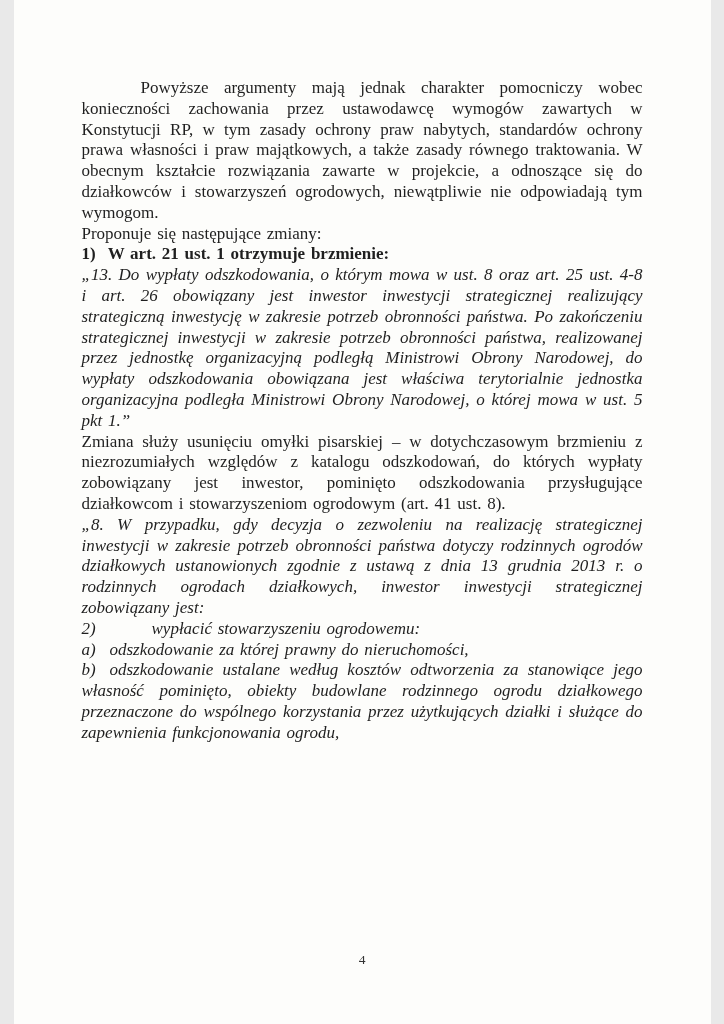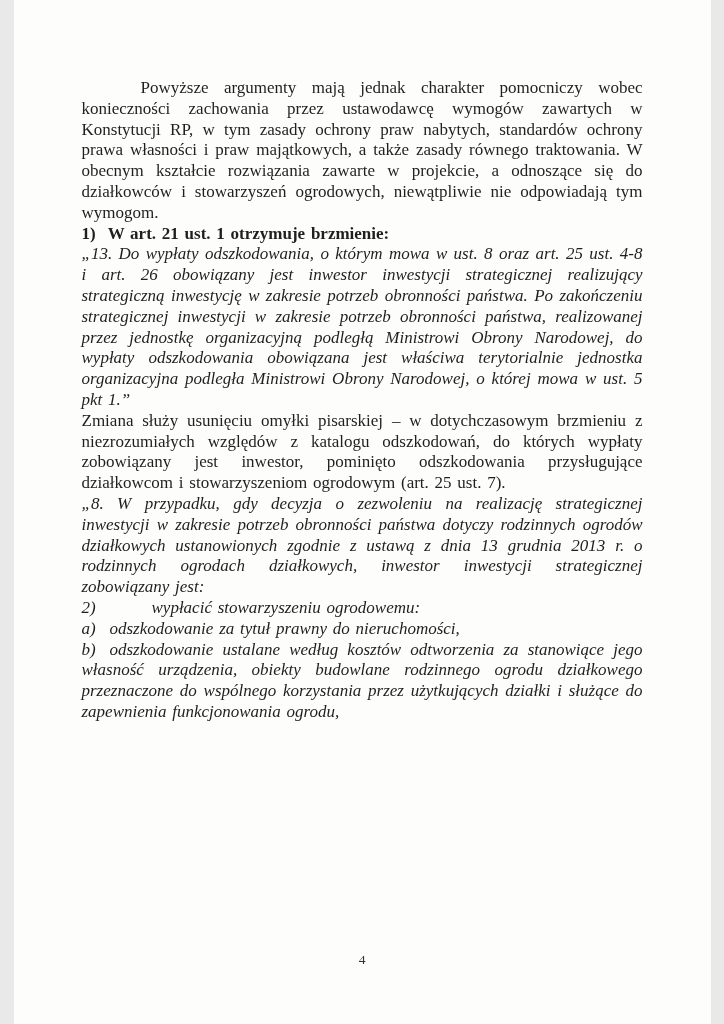--- a/index.html
+++ b/index.html
@@ -81,40 +81,41 @@
   }
 </style>
 </head>
 <body>
 
 <div class="page">
 
   <p class="indent-first">Powyższe argumenty mają jednak charakter pomocniczy wobec konieczności zachowania przez ustawodawcę wymogów zawartych w Konstytucji RP, w tym zasady ochrony praw nabytych, standardów ochrony prawa własności i praw majątkowych, a także zasady równego traktowania. W obecnym kształcie rozwiązania zawarte w projekcie, a odnoszące się do działkowców i stowarzyszeń ogrodowych, niewątpliwie nie odpowiadają tym wymogom.</p>
 
 
+  <p class="lead">Proponuje się następujące zmiany:</p>
 
   <p class="amend-heading">
     <span class="amend-marker">1)</span><span>W art. 21 ust. 1 otrzymuje brzmienie:</span>
   </p>
 
   <p class="quote">„13. Do wypłaty odszkodowania, o którym mowa w ust. 8 oraz art. 25 ust. 4-8 i art. 26 obowiązany jest inwestor inwestycji strategicznej realizujący strategiczną inwestycję w zakresie potrzeb obronności państwa. Po zakończeniu strategicznej inwestycji w zakresie potrzeb obronności państwa, realizowanej przez jednostkę organizacyjną podległą Ministrowi Obrony Narodowej, do wypłaty odszkodowania obowiązana jest właściwa terytorialnie jednostka organizacyjna podległa Ministrowi Obrony Narodowej, o której mowa w ust. 5 pkt 1.”</p>
 
-  <p class="note">Zmiana służy usunięciu omyłki pisarskiej – w dotychczasowym brzmieniu z niezrozumiałych względów z katalogu odszkodowań, do których wypłaty zobowiązany jest inwestor, pominięto odszkodowania przysługujące działkowcom i stowarzyszeniom ogrodowym (art. 25 ust. 7).</p>
+  <p class="note">Zmiana służy usunięciu omyłki pisarskiej – w dotychczasowym brzmieniu z niezrozumiałych względów z katalogu odszkodowań, do których wypłaty zobowiązany jest inwestor, pominięto odszkodowania przysługujące działkowcom i stowarzyszeniom ogrodowym (art. 41 ust. 8).</p>
 
 
   <p class="quote">„8. W przypadku, gdy decyzja o zezwoleniu na realizację strategicznej inwestycji w zakresie potrzeb obronności państwa dotyczy rodzinnych ogrodów działkowych ustanowionych zgodnie z ustawą z dnia 13 grudnia 2013 r. o rodzinnych ogrodach działkowych, inwestor inwestycji strategicznej zobowiązany jest:</p>
 
 
   <p class="quote sub">
     <span class="tab-marker">2)</span><span>wypłacić stowarzyszeniu ogrodowemu:</span>
   </p>
 
   <p class="quote sub">
-    <span class="letter-marker">a)</span><span>odszkodowanie za tytuł prawny do nieruchomości,</span>
+    <span class="letter-marker">a)</span><span>odszkodowanie za której prawny do nieruchomości,</span>
   </p>
 
   <p class="quote sub">
-    <span class="letter-marker">b)</span><span>odszkodowanie ustalane według kosztów odtworzenia za stanowiące jego własność urządzenia, obiekty budowlane rodzinnego ogrodu działkowego przeznaczone do wspólnego korzystania przez użytkujących działki i służące do zapewnienia funkcjonowania ogrodu,</span>
+    <span class="letter-marker">b)</span><span>odszkodowanie ustalane według kosztów odtworzenia za stanowiące jego własność pominięto, obiekty budowlane rodzinnego ogrodu działkowego przeznaczone do wspólnego korzystania przez użytkujących działki i służące do zapewnienia funkcjonowania ogrodu,</span>
   </p>
 
   <div class="page-number">4</div>
 
 </div>
 
 </body></html>

